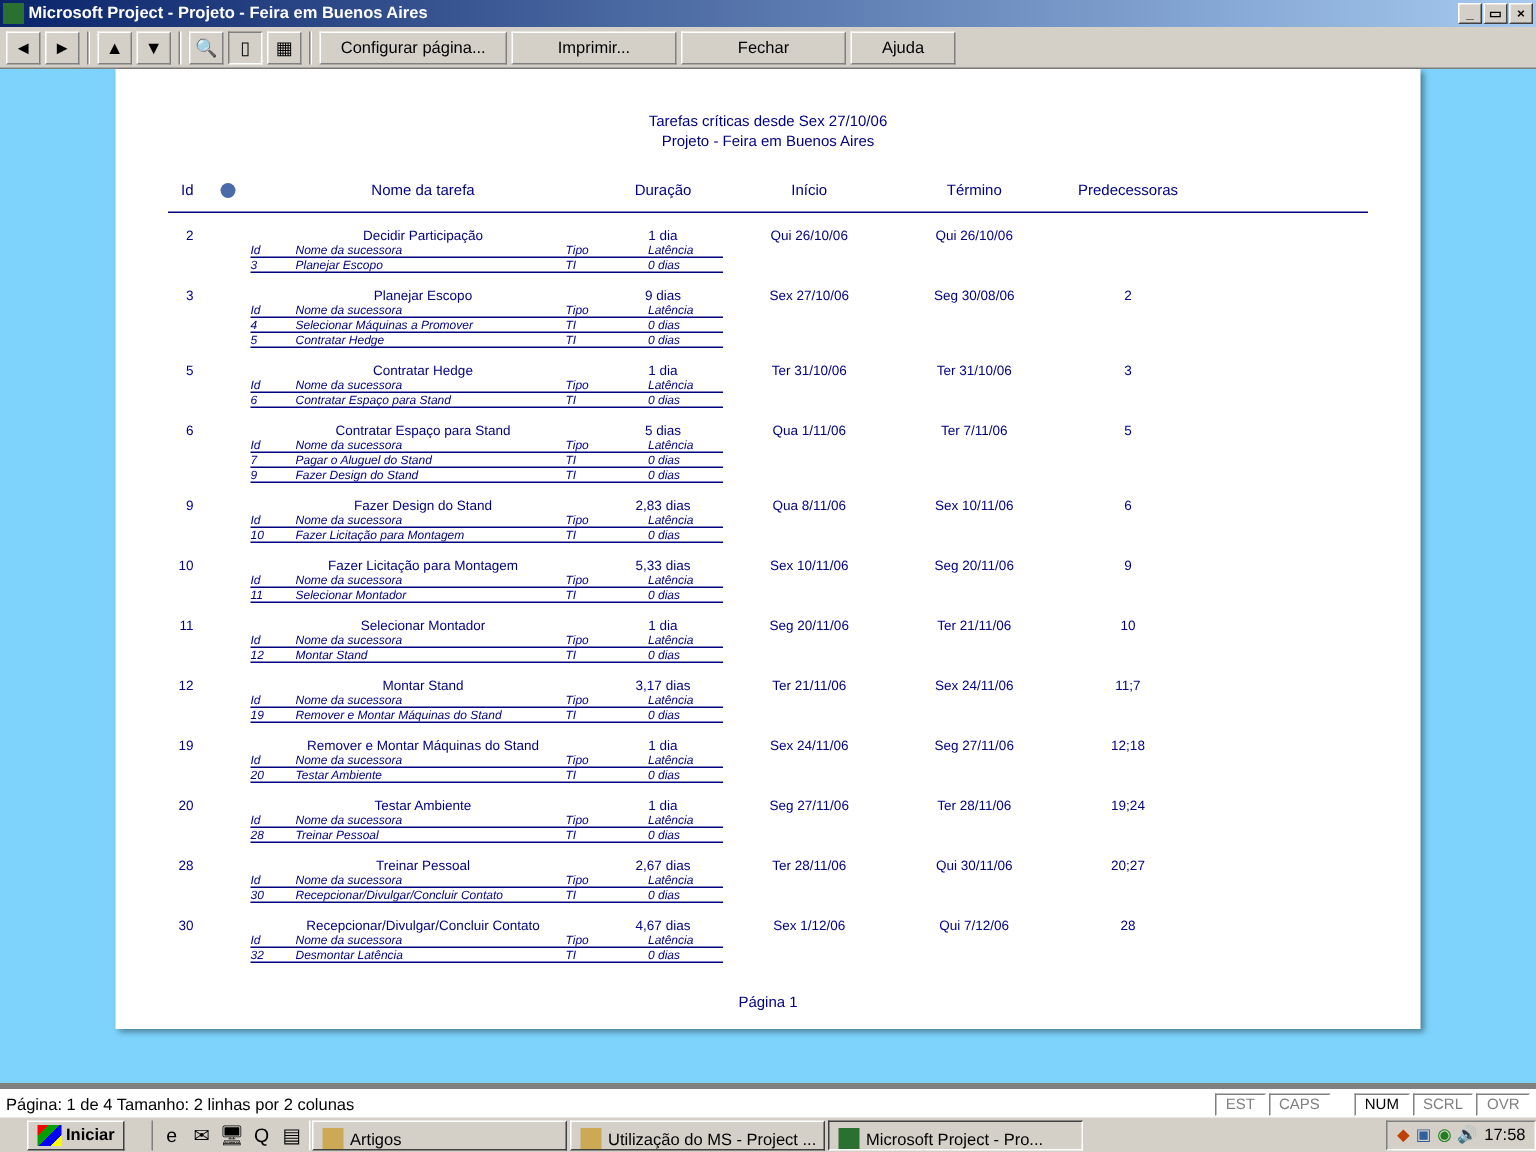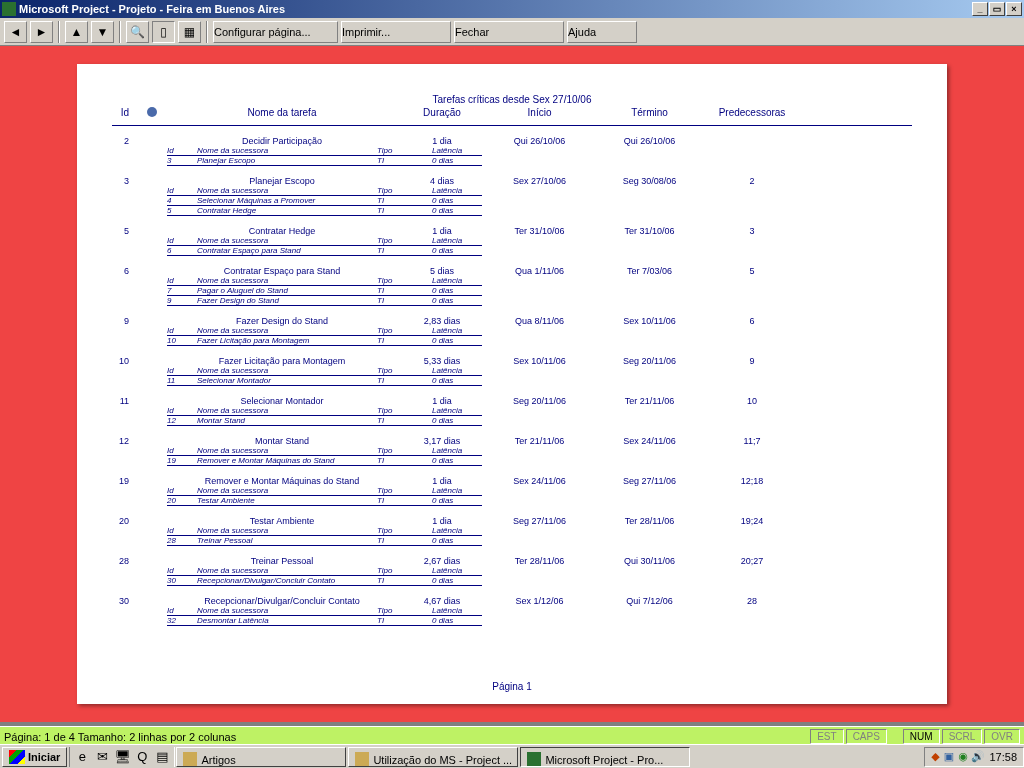--- a/index.html
+++ b/index.html
@@ -4,24 +4,24 @@
 <style>
 * { box-sizing: border-box; margin: 0; padding: 0; font-family: Tahoma, Arial, sans-serif; }
 body { background: #808080; width: 1024px; height: 768px; overflow: hidden; position: relative; font-size: 11px; }
 .titlebar { background: linear-gradient(to right, #0a246a, #a6caf0); height: 18px; color: white; display: flex; align-items: center; padding: 0 2px; font-weight: bold; font-size: 11px; }
 .titlebar .icon { width: 14px; height: 14px; margin-right: 3px; background: #2a7030; display: inline-block; }
 .titlebar .wincontrols { margin-left: auto; display: flex; gap: 1px; }
 .titlebar .wincontrols button { width: 16px; height: 14px; background: #d4d0c8; border: 1px solid #fff; border-right-color: #404040; border-bottom-color: #404040; font-size: 9px; line-height: 12px; cursor: pointer; font-family: Arial; font-weight: bold; }
 .toolbar { background: #d4d0c8; height: 28px; display: flex; align-items: center; padding: 2px 4px; gap: 3px; border-bottom: 1px solid #808080; }
 .tbtn { width: 23px; height: 22px; background: #d4d0c8; border: 1px solid #fff; border-right-color: #808080; border-bottom-color: #808080; display: flex; align-items: center; justify-content: center; cursor: pointer; font-size: 12px; }
 .tbtn.pressed { border: 1px solid #808080; border-right-color: #fff; border-bottom-color: #fff; }
-.tbtn-wide { width: 125px; height: 22px; background: #d4d0c8; border: 1px solid #fff; border-right-color: #808080; border-bottom-color: #808080; font-size: 11px; cursor: pointer; text-align: left; line-height: 20px; }
+.tbtn-wide { width: 125px; height: 22px; background: #d4d0c8; border: 1px solid #fff; border-right-color: #808080; border-bottom-color: #808080; font-size: 11px; cursor: pointer; text-align: center; line-height: 20px; }
 .tbtn-med { width: 70px; }
 .sep { width: 2px; height: 22px; border-left: 1px solid #808080; border-right: 1px solid #fff; margin: 0 2px; }
-.workspace { position: absolute; top: 46px; left: 0; right: 0; bottom: 46px; background: #ef4444; display: flex; align-items: center; justify-content: center; }
+.workspace { position: absolute; top: 46px; left: 0; right: 0; bottom: 46px; background: #7dd3fc; display: flex; justify-content: center; }
 .page { background: white; width: 870px; height: 640px; box-shadow: 2px 2px 4px rgba(0,0,0,0.4); padding: 30px 20px 15px; position: relative; font-size: 9px; color: #000080; }
 .report-title { text-align: center; font-size: 10px; margin-bottom: 2px; }
 .report-subtitle { text-align: center; font-size: 10px; margin-bottom: 22px; }
 .cols { display: flex; font-size: 10px; margin-bottom: 6px; }
 .c-id { width: 40px; text-align: right; padding-right: 8px; }
 .c-ind { width: 30px; text-align: center; }
 .c-name { width: 230px; text-align: center; }
 .c-dur { width: 90px; text-align: center; }
 .c-start { width: 105px; text-align: center; }
 .c-end { width: 115px; text-align: center; }
@@ -29,25 +29,25 @@
 .task-row { display: flex; font-size: 9px; margin-top: 10px; }
 .sub { margin-left: 70px; width: 315px; font-size: 8px; font-style: italic; color: #000080; }
 .sub-head { display: flex; border-bottom: 1px solid #000080; }
 .sub-line { display: flex; border-bottom: 1px solid #000080; }
 .sc-id { width: 30px; }
 .sc-name { width: 180px; }
 .sc-tipo { width: 55px; }
 .sc-lat { width: 50px; }
 .page-num { text-align: center; font-size: 10px; position: absolute; bottom: 12px; left: 0; right: 0; }
 .divider { border-bottom: 1px solid #000080; margin: 4px 15px 0 15px; }
-.statusbar { position: absolute; bottom: 22px; left: 0; right: 0; height: 20px; background: #bef264; border-top: 1px solid #fff; display: flex; align-items: center; font-size: 11px; padding: 0 4px; }
+.statusbar { position: absolute; bottom: 22px; left: 0; right: 0; height: 20px; background: #ffffff; border-top: 1px solid #fff; display: flex; align-items: center; font-size: 11px; padding: 0 4px; }
 .status-cell { border: 1px solid #808080; border-right-color: #fff; border-bottom-color: #fff; padding: 1px 6px; margin-left: 2px; font-size: 10px; color: #808080; }
 .status-cell.on { color: #000; margin-left: 16px; }
 .taskbar { position: absolute; bottom: 0; left: 0; right: 0; height: 24px; background: #d4d0c8; border-top: 1px solid #fff; display: flex; align-items: center; font-size: 11px; }
-.start-btn { height: 20px; padding: 0 6px; margin: 0 2px; background: #d4d0c8; border: 1px solid #fff; border-right-color: #404040; border-bottom-color: #404040; display: flex; align-items: center; font-weight: bold; cursor: pointer; }
+.start-btn { height: 20px; padding: 0 6px; margin: 0 18px; background: #d4d0c8; border: 1px solid #fff; border-right-color: #404040; border-bottom-color: #404040; display: flex; align-items: center; font-weight: bold; cursor: pointer; }
 .start-btn .flag { width: 16px; height: 14px; margin-right: 3px; background: linear-gradient(135deg,#ff0000 0 25%,#00a000 25% 50%,#0000ff 50% 75%,#ffff00 75%); }
 .ql { display: flex; align-items: center; border-left: 1px solid #808080; border-right: 1px solid #fff; padding: 0 4px; height: 20px; gap: 4px; }
 .ql span { width: 16px; height: 16px; display: inline-block; cursor: pointer; font-size: 13px; line-height: 16px; text-align: center; }
 .task-item { height: 20px; padding: 0 6px; margin: 0 1px; background: #d4d0c8; border: 1px solid #fff; border-right-color: #404040; border-bottom-color: #404040; display: flex; align-items: flex-end; width: 170px; overflow: hidden; white-space: nowrap; cursor: pointer; }
 .task-item.active { border: 1px solid #404040; border-right-color: #fff; border-bottom-color: #fff; }
 .task-item .ticon { width: 14px; height: 14px; margin-right: 4px; flex-shrink: 0; }
 .tray { margin-left: auto; border: 1px solid #808080; border-right-color: #fff; border-bottom-color: #fff; height: 20px; display: flex; align-items: center; padding: 0 6px; gap: 4px; }
 .tray .clock { font-size: 11px; }
 .ind-icon { width: 10px; height: 10px; background: #4a6aaa; border-radius: 50%; display: inline-block; }
 </style>
@@ -77,20 +77,21 @@
   <div class="sep"></div>
   <div class="tbtn-wide">Configurar página...</div>
   <div class="tbtn-wide" style="width:110px">Imprimir...</div>
   <div class="tbtn-wide" style="width:110px">Fechar</div>
   <div class="tbtn-wide tbtn-med">Ajuda</div>
 </div>
 
 <div class="workspace">
   <div class="page">
     <div class="report-title">Tarefas críticas desde Sex 27/10/06</div>
+    <div class="report-subtitle">Projeto - Feira em Buenos Aires</div>
     <div class="cols">
       <div class="c-id">Id</div>
       <div class="c-ind"><span class="ind-icon"></span></div>
       <div class="c-name">Nome da tarefa</div>
       <div class="c-dur">Duração</div>
       <div class="c-start">Início</div>
       <div class="c-end">Término</div>
       <div class="c-pred">Predecessoras</div>
     </div>
     <div class="divider"></div>
@@ -115,21 +116,21 @@
             <div class="sc-id">3</div>
             <div class="sc-name">Planejar Escopo</div>
             <div class="sc-tipo">TI</div>
             <div class="sc-lat">0 dias</div>
           </div>
         </div>
         <div class="task-row">
           <div class="c-id">3</div>
           <div class="c-ind"></div>
           <div class="c-name">Planejar Escopo</div>
-          <div class="c-dur">4 dias</div>
+          <div class="c-dur">9 dias</div>
           <div class="c-start">Sex 27/10/06</div>
           <div class="c-end">Seg 30/08/06</div>
           <div class="c-pred">2</div>
         </div>
         <div class="sub">
           <div class="sub-head">
             <div class="sc-id">Id</div>
             <div class="sc-name">Nome da sucessora</div>
             <div class="sc-tipo">Tipo</div>
             <div class="sc-lat">Latência</div>
@@ -169,21 +170,21 @@
             <div class="sc-tipo">TI</div>
             <div class="sc-lat">0 dias</div>
           </div>
         </div>
         <div class="task-row">
           <div class="c-id">6</div>
           <div class="c-ind"></div>
           <div class="c-name">Contratar Espaço para Stand</div>
           <div class="c-dur">5 dias</div>
           <div class="c-start">Qua 1/11/06</div>
-          <div class="c-end">Ter 7/03/06</div>
+          <div class="c-end">Ter 7/11/06</div>
           <div class="c-pred">5</div>
         </div>
         <div class="sub">
           <div class="sub-head">
             <div class="sc-id">Id</div>
             <div class="sc-name">Nome da sucessora</div>
             <div class="sc-tipo">Tipo</div>
             <div class="sc-lat">Latência</div>
           </div>
           <div class="sub-line">

